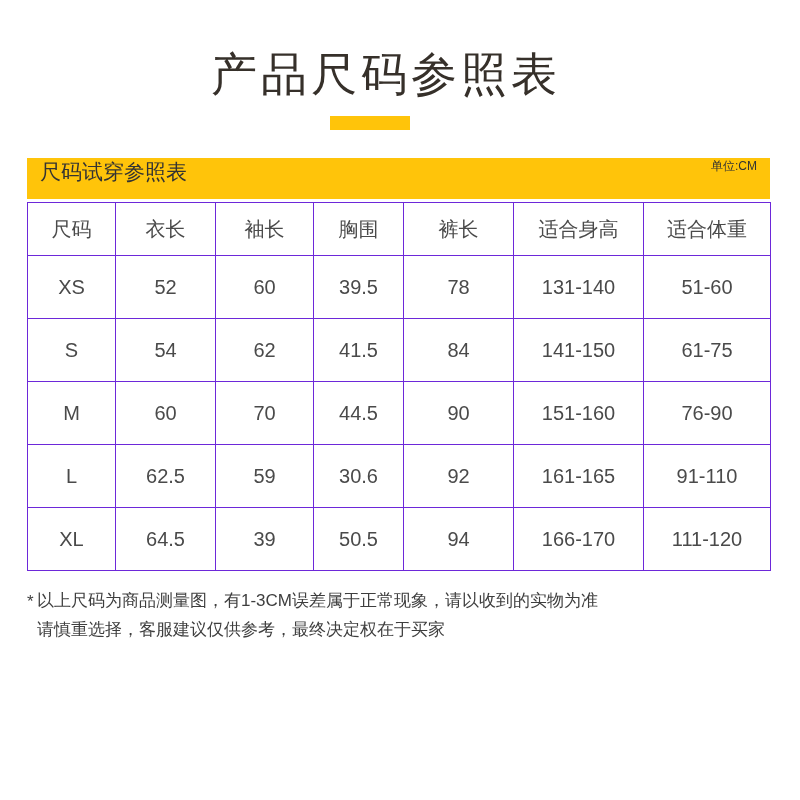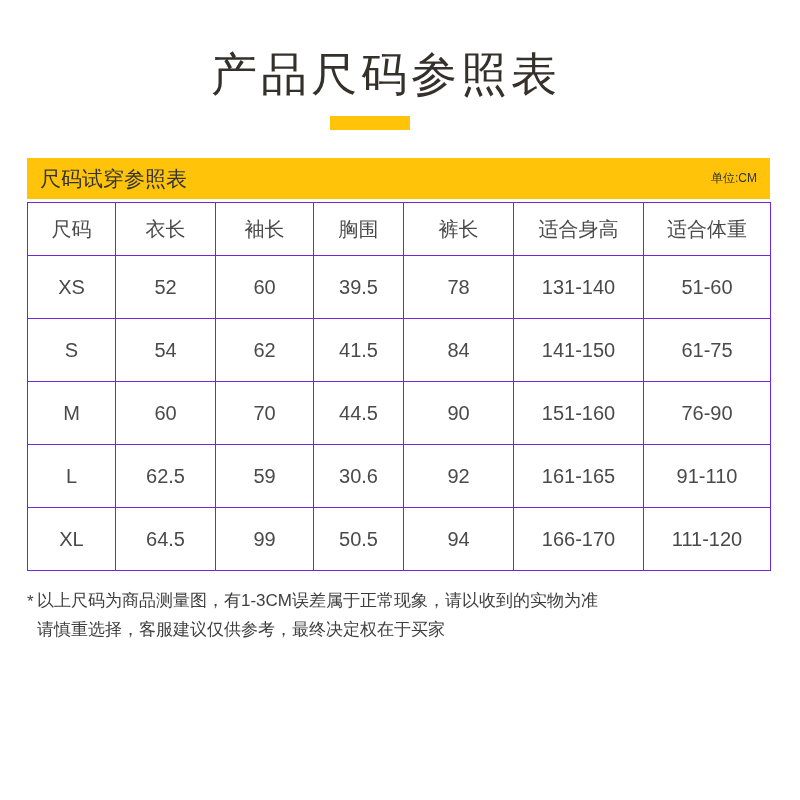--- a/index.html
+++ b/index.html
@@ -18,21 +18,21 @@
     transform:translateX(-14px);
   }
   .title-accent{
     width:80px;height:14px;margin:16px auto 0;
     transform:translateX(-30px);
   }
 
   
   .table-section{width:743px;margin:28px auto 0 27px;}
   .table-topbar{
-    height:41px;display:flex;align-items:center;justify-content:space-between;
+    height:41px;display:flex;justify-content:space-between;
     padding:0 13px;box-sizing:border-box;
   }
   .table-topbar .caption{font-size:21px;color:#333333;}
   .table-topbar .unit{font-size:12px;color:#333333;}
 
   table.size-table{
     margin-top:3px;border-collapse:collapse;table-layout:fixed;
     width:743px;
   }
   table.size-table th, table.size-table td{
@@ -124,21 +124,21 @@
             <td>62.5</td>
             <td>59</td>
             <td>30.6</td>
             <td>92</td>
             <td>161-165</td>
             <td>91-110</td>
           </tr>
           <tr>
             <td>XL</td>
             <td>64.5</td>
-            <td>99</td>
+            <td>39</td>
             <td>50.5</td>
             <td>94</td>
             <td>166-170</td>
             <td>111-120</td>
           </tr>
         </tbody>
     </table>
   </div>
 
   <div class="footnote">

